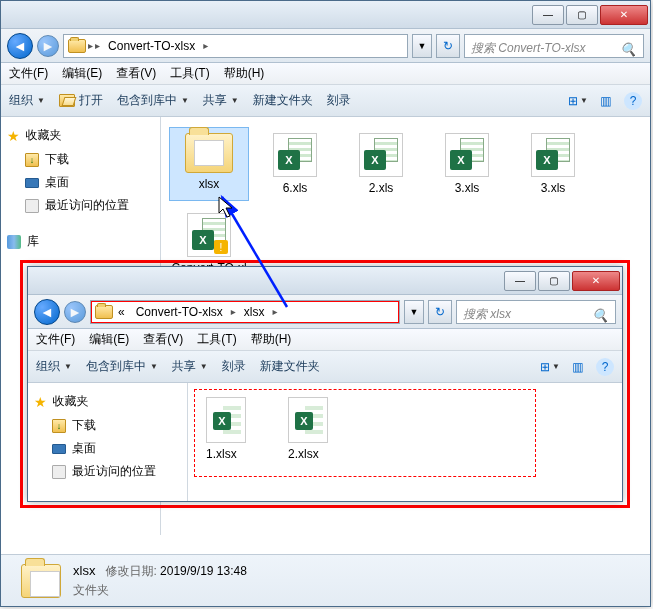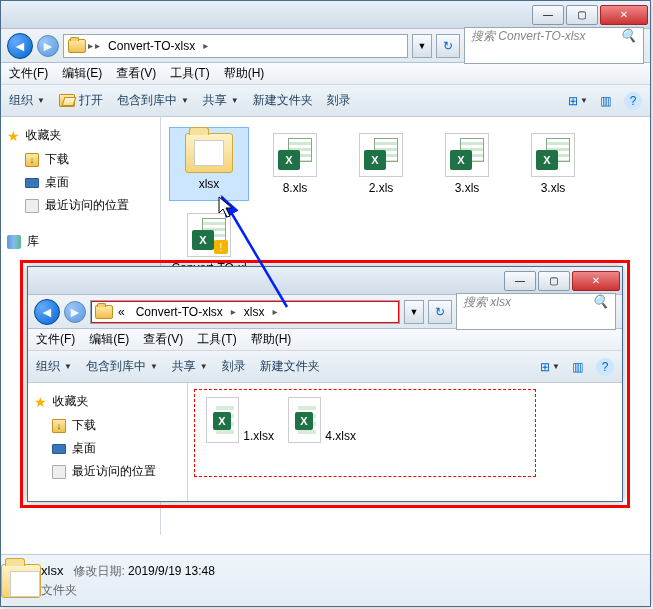--- a/index.html
+++ b/index.html
@@ -14,21 +14,21 @@
 
 
 .addrbar{height:34px;background:linear-gradient(#f0f4f8,#e0e8f0);display:flex;align-items:center;padding:4px 6px;border-bottom:1px solid #b0c0d0;gap:4px}
 .navbtn{width:26px;height:26px;border-radius:50%;background:radial-gradient(circle at 30% 30%,#6af,#06c);border:1px solid #048;display:flex;align-items:center;justify-content:center;color:#fff;font-size:14px}
 .navbtn.fwd{width:22px;height:22px;opacity:.6}
 .crumb{flex:1;height:24px;background:#fff;border:1px solid #96a8b8;display:flex;align-items:center;padding:0 4px;gap:2px;overflow:hidden}
 .crumb-seg{padding:2px 6px;white-space:nowrap;cursor:pointer}
 .crumb-arrow{color:#555;font-size:10px}
 .folder-ico{width:18px;height:14px;background:linear-gradient(#ffe9a8,#f0c050);border:1px solid #c09020;border-radius:2px;position:relative}
 .folder-ico::before{content:"";position:absolute;top:-3px;left:1px;width:7px;height:3px;background:#f0d070;border:1px solid #c09020;border-bottom:none;border-radius:2px 2px 0 0}
-.searchbox{width:180px;height:37px;background:#fff;border:1px solid #96a8b8;display:flex;align-items:flex-start;padding:0 6px;color:#888;font-style:italic}
+.searchbox{width:180px;height:24px;background:#fff;border:1px solid #96a8b8;display:flex;align-items:flex-end;padding:0 6px;color:#888;font-style:italic}
 .search-ico{margin-left:auto;color:#06c;font-size:13px}
 .dropbtn{width:20px;height:24px;background:linear-gradient(#f8faff,#d8e0e8);border:1px solid #96a8b8;display:flex;align-items:center;justify-content:center;font-size:9px}
 .refresh{width:24px;height:24px;background:linear-gradient(#f8faff,#d8e0e8);border:1px solid #96a8b8;display:flex;align-items:center;justify-content:center;color:#06c}
 
 
 .menubar{height:22px;background:linear-gradient(#f8faff,#ecf0f4);display:flex;align-items:center;padding:0 8px;gap:14px;border-bottom:1px solid #d0d8e0}
 .menubar span{cursor:pointer}
 .toolbar{height:32px;background:linear-gradient(#eef4fa,#dde6ee);display:flex;align-items:center;padding:0 8px;gap:14px;border-bottom:1px solid #c0ccd8}
 .tbitem{display:flex;align-items:center;gap:4px;cursor:pointer;color:#1a3a5a}
 .tbarrow{font-size:8px;color:#333}
@@ -53,37 +53,37 @@
 .fileitem .lbl{font-size:12px;word-break:break-all;line-height:1.2}
 .bigfolder{width:48px;height:40px;background:linear-gradient(#fff2c8,#f5d478);border:1px solid #d0a838;border-radius:3px;position:relative}
 .bigfolder::before{content:"";position:absolute;top:-7px;left:3px;width:18px;height:7px;background:#f8e098;border:1px solid #d0a838;border-bottom:none;border-radius:3px 3px 0 0}
 .bigfolder::after{content:"";position:absolute;top:6px;left:8px;width:28px;height:24px;background:#fff;border:1px solid #ccc}
 .xls-ico{width:44px;height:44px;background:#fff;border:1px solid #ccc;position:relative;display:flex;align-items:center;justify-content:center}
 .xls-ico::before{content:"";position:absolute;top:4px;right:4px;width:22px;height:22px;background:repeating-linear-gradient(#fff 0 3px,#d0e8d0 3px 6px);border:1px solid #8a8}
 .xls-badge{position:absolute;bottom:6px;left:4px;width:22px;height:20px;background:#1f7246;color:#fff;font-weight:bold;display:flex;align-items:center;justify-content:center;font-size:11px;border-radius:2px}
 .xlsm-mark{position:absolute;bottom:2px;right:2px;width:14px;height:14px;background:#f5b400;border-radius:2px;color:#fff;font-size:10px;display:flex;align-items:center;justify-content:center}
 
 
-.status{position:absolute;bottom:0;left:0;right:0;height:52px;background:linear-gradient(#eef4fa,#e4ecf4);border-top:1px solid #c0ccd8;display:flex;align-items:center;padding:6px 0;}
+.status{position:absolute;bottom:0;left:0;right:0;height:52px;background:linear-gradient(#eef4fa,#e4ecf4);border-top:1px solid #c0ccd8;display:flex;align-items:center;padding:6px 20px;gap:12px}
 .status .bigfolder{width:40px;height:34px}
 .status-txt{display:flex;flex-direction:column;gap:2px}
 .status-main{font-size:13px}
 .status-sub{color:#666}
 
 
 .inner-frame{position:absolute;border:3px solid #f00;background:transparent}
 .arrow-svg{position:absolute;pointer-events:none}
 .dashed{border:1.5px dashed #f00;position:absolute}
 .highlight-box{position:absolute;border:2px solid #f00;pointer-events:none}
 
 
 .xlsx-sm{width:40px;height:46px;background:#fff;border:1px solid #ccc;position:relative}
 .xlsx-sm::after{content:"X";position:absolute;left:6px;top:14px;width:18px;height:18px;background:#1f7246;color:#fff;font-weight:bold;display:flex;align-items:center;justify-content:center;font-size:11px;border-radius:2px}
 .xlsx-sm::before{content:"";position:absolute;top:4px;right:4px;width:18px;height:34px;background:repeating-linear-gradient(#fff 0 4px,#d8ecd8 4px 8px)}
-.fileitem-sm{width:76px;display:flex;flex-direction:row;align-items:flex-end;gap:4px;padding:4px}
+.fileitem-sm{width:76px;display:flex;flex-direction:column;align-items:flex-start;gap:4px;padding:4px}
 .open-ico{width:16px;height:13px;background:linear-gradient(#ffe9a8,#f0c050);border:1px solid #c09020;border-radius:1px;position:relative}
 .open-ico::after{content:"";position:absolute;top:2px;left:3px;width:10px;height:7px;background:linear-gradient(#fff6d8,#f8dd90);transform:skewX(-18deg);border:1px solid #c09020}
 </style>
 </head>
 <body>
 
 <div class="win" style="left:0;top:0;width:651px;height:607px">
   <div class="titlebar">
     <div class="winbtns">
       <div class="winbtn">—</div>
@@ -178,21 +178,21 @@
 
     <div class="content">
       <div class="fileitem sel">
         <div class="bigfolder"></div>
         <div class="lbl">xlsx</div>
       </div>
       <div class="fileitem">
         <div class="xls-ico">
             <div class="xls-badge">X</div>
           </div>
-        <div class="lbl">8.xls</div>
+        <div class="lbl">6.xls</div>
       </div>
       <div class="fileitem">
         <div class="xls-ico">
             <div class="xls-badge">X</div>
           </div>
         <div class="lbl">2.xls</div>
       </div>
       <div class="fileitem">
         <div class="xls-ico">
             <div class="xls-badge">X</div>
@@ -311,21 +311,21 @@
       </div>
     </div>
     <div class="content" style="position:relative;padding:10px 14px">
       <div class="dashed" style="left:6px;top:6px;width:342px;height:88px"></div>
       <div class="fileitem-sm">
         <div class="xlsx-sm"></div>
         <div class="lbl">1.xlsx</div>
       </div>
       <div class="fileitem-sm">
         <div class="xlsx-sm"></div>
-        <div class="lbl">4.xlsx</div>
+        <div class="lbl">2.xlsx</div>
       </div>
     </div>
   </div>
 </div>
 
 <svg class="arrow-svg" style="left:0;top:0;width:653px;height:609px">
   <defs>
       <marker id="ah" markerWidth="10" markerHeight="10" refX="8" refY="3" orient="auto">
         <path d="M0,0 L0,6 L9,3 z" fill="#0020ff"></path>
       </marker>

